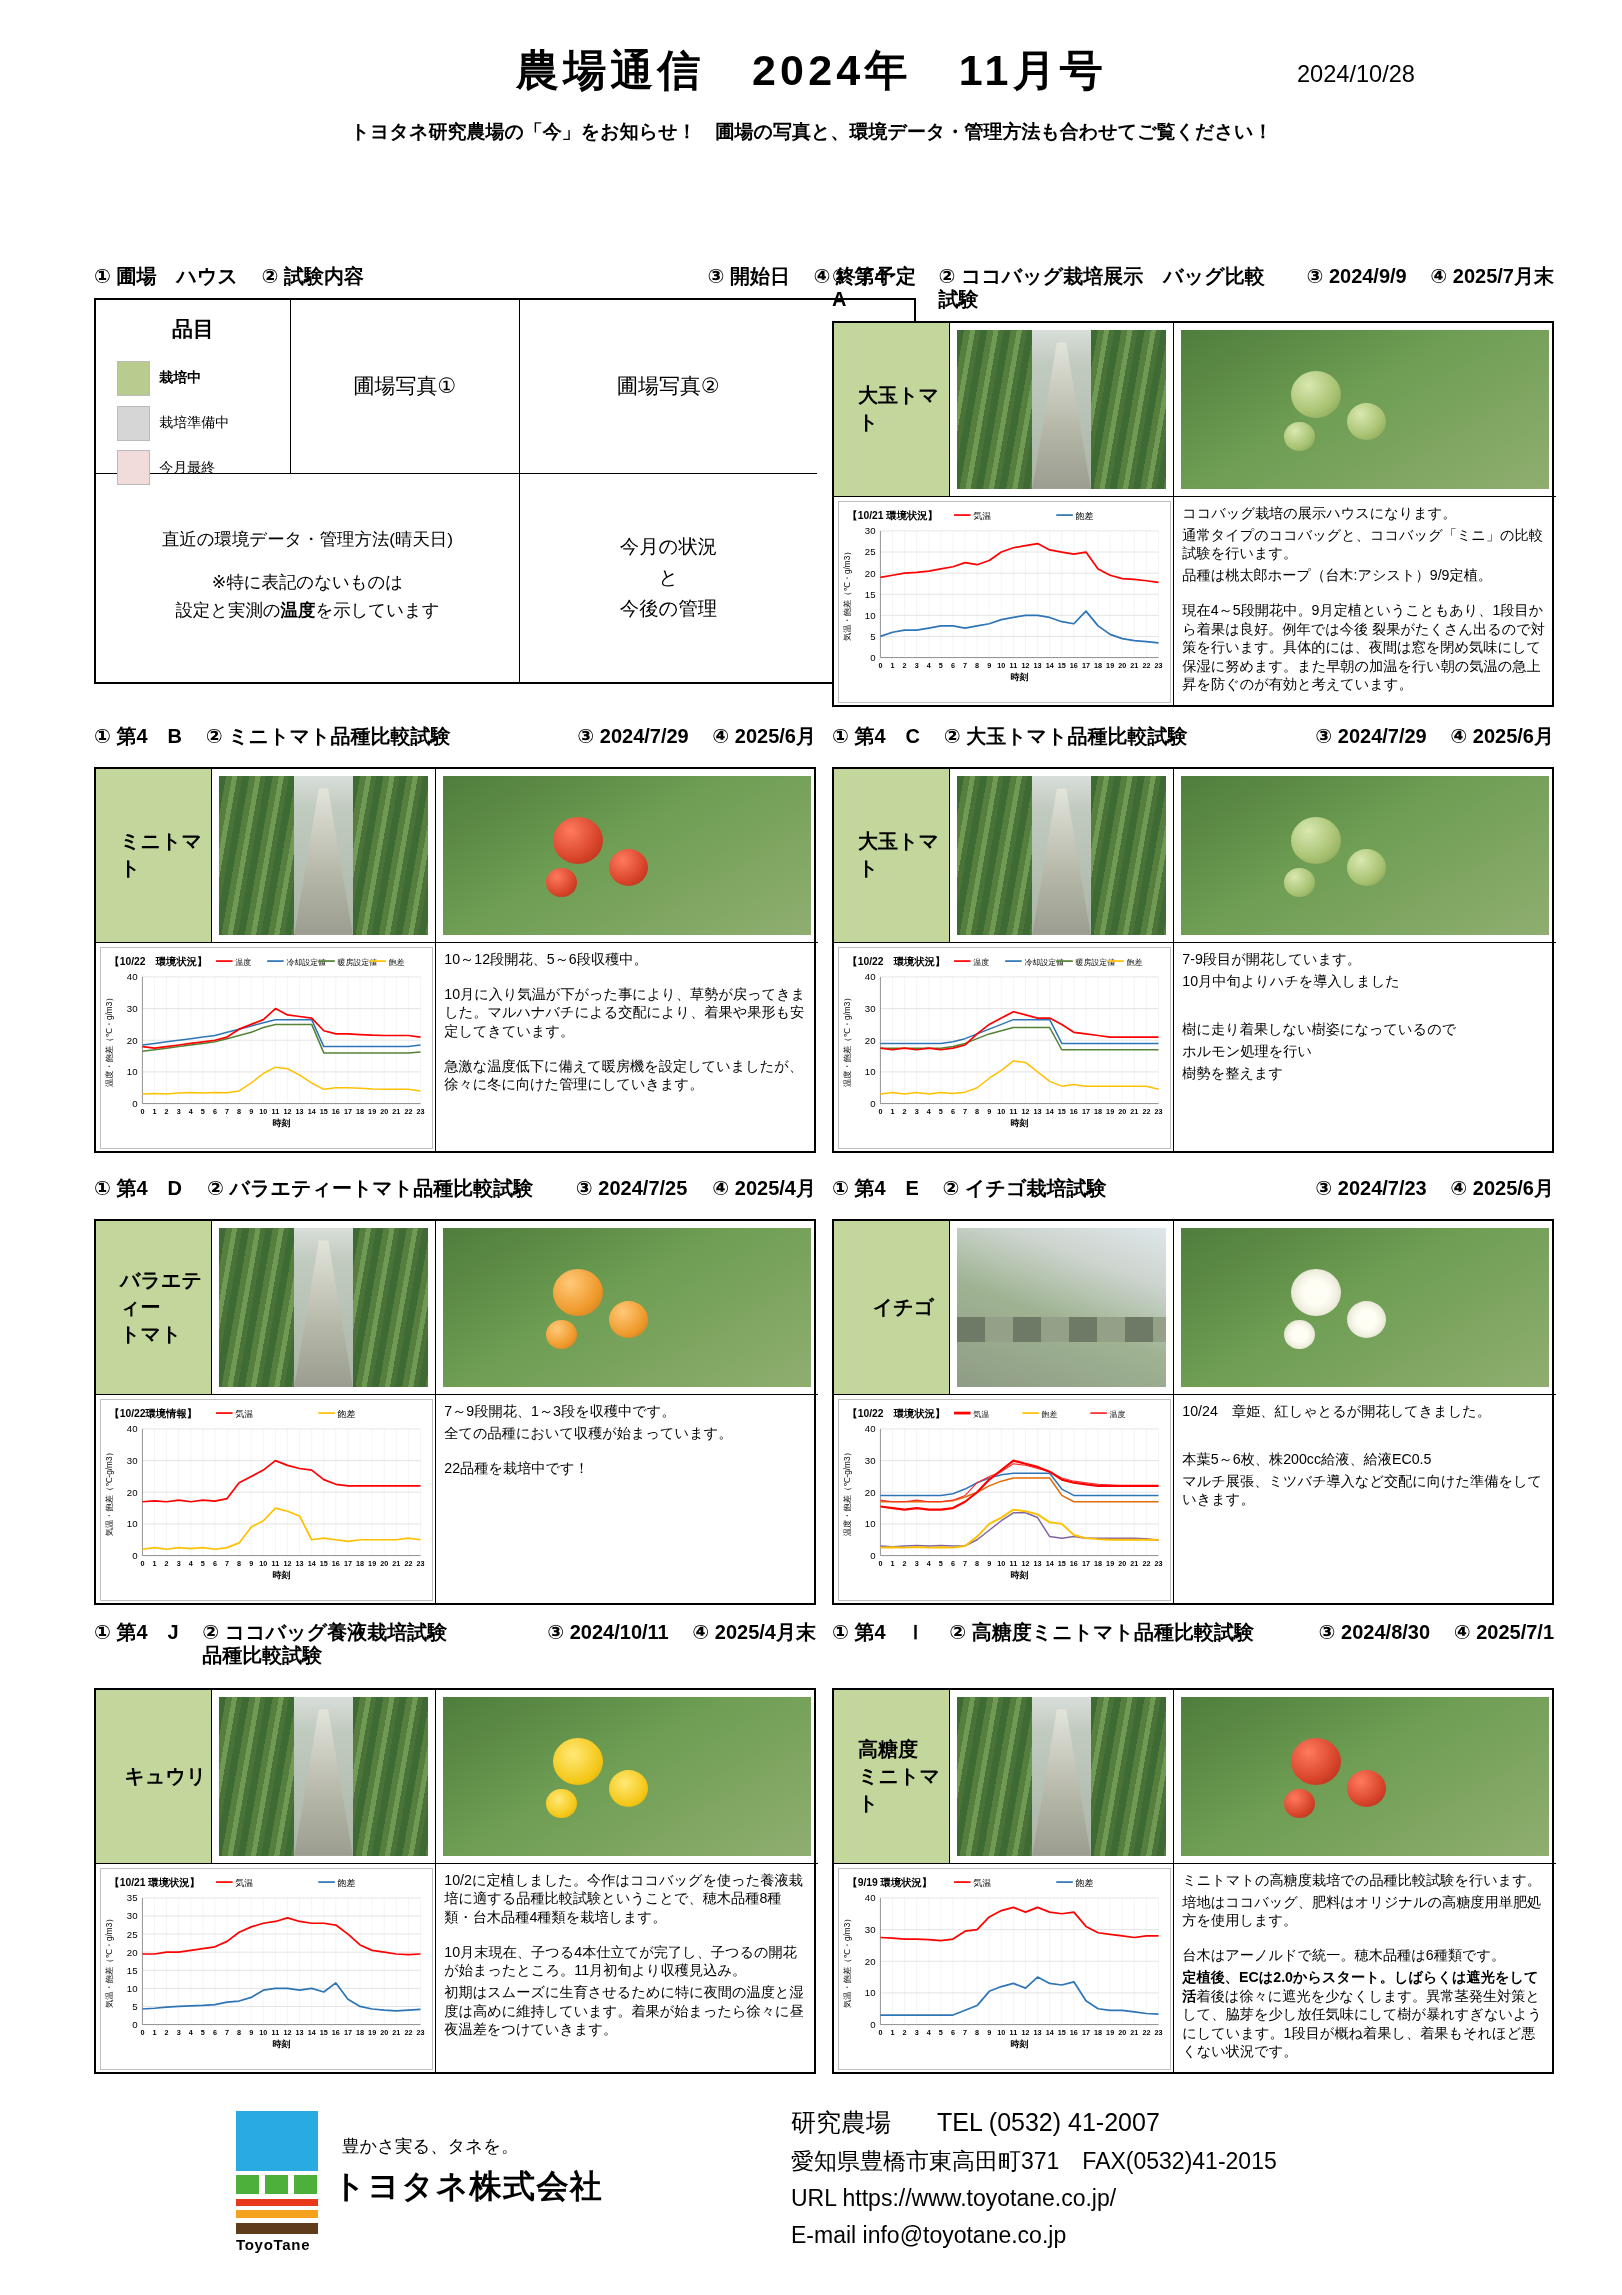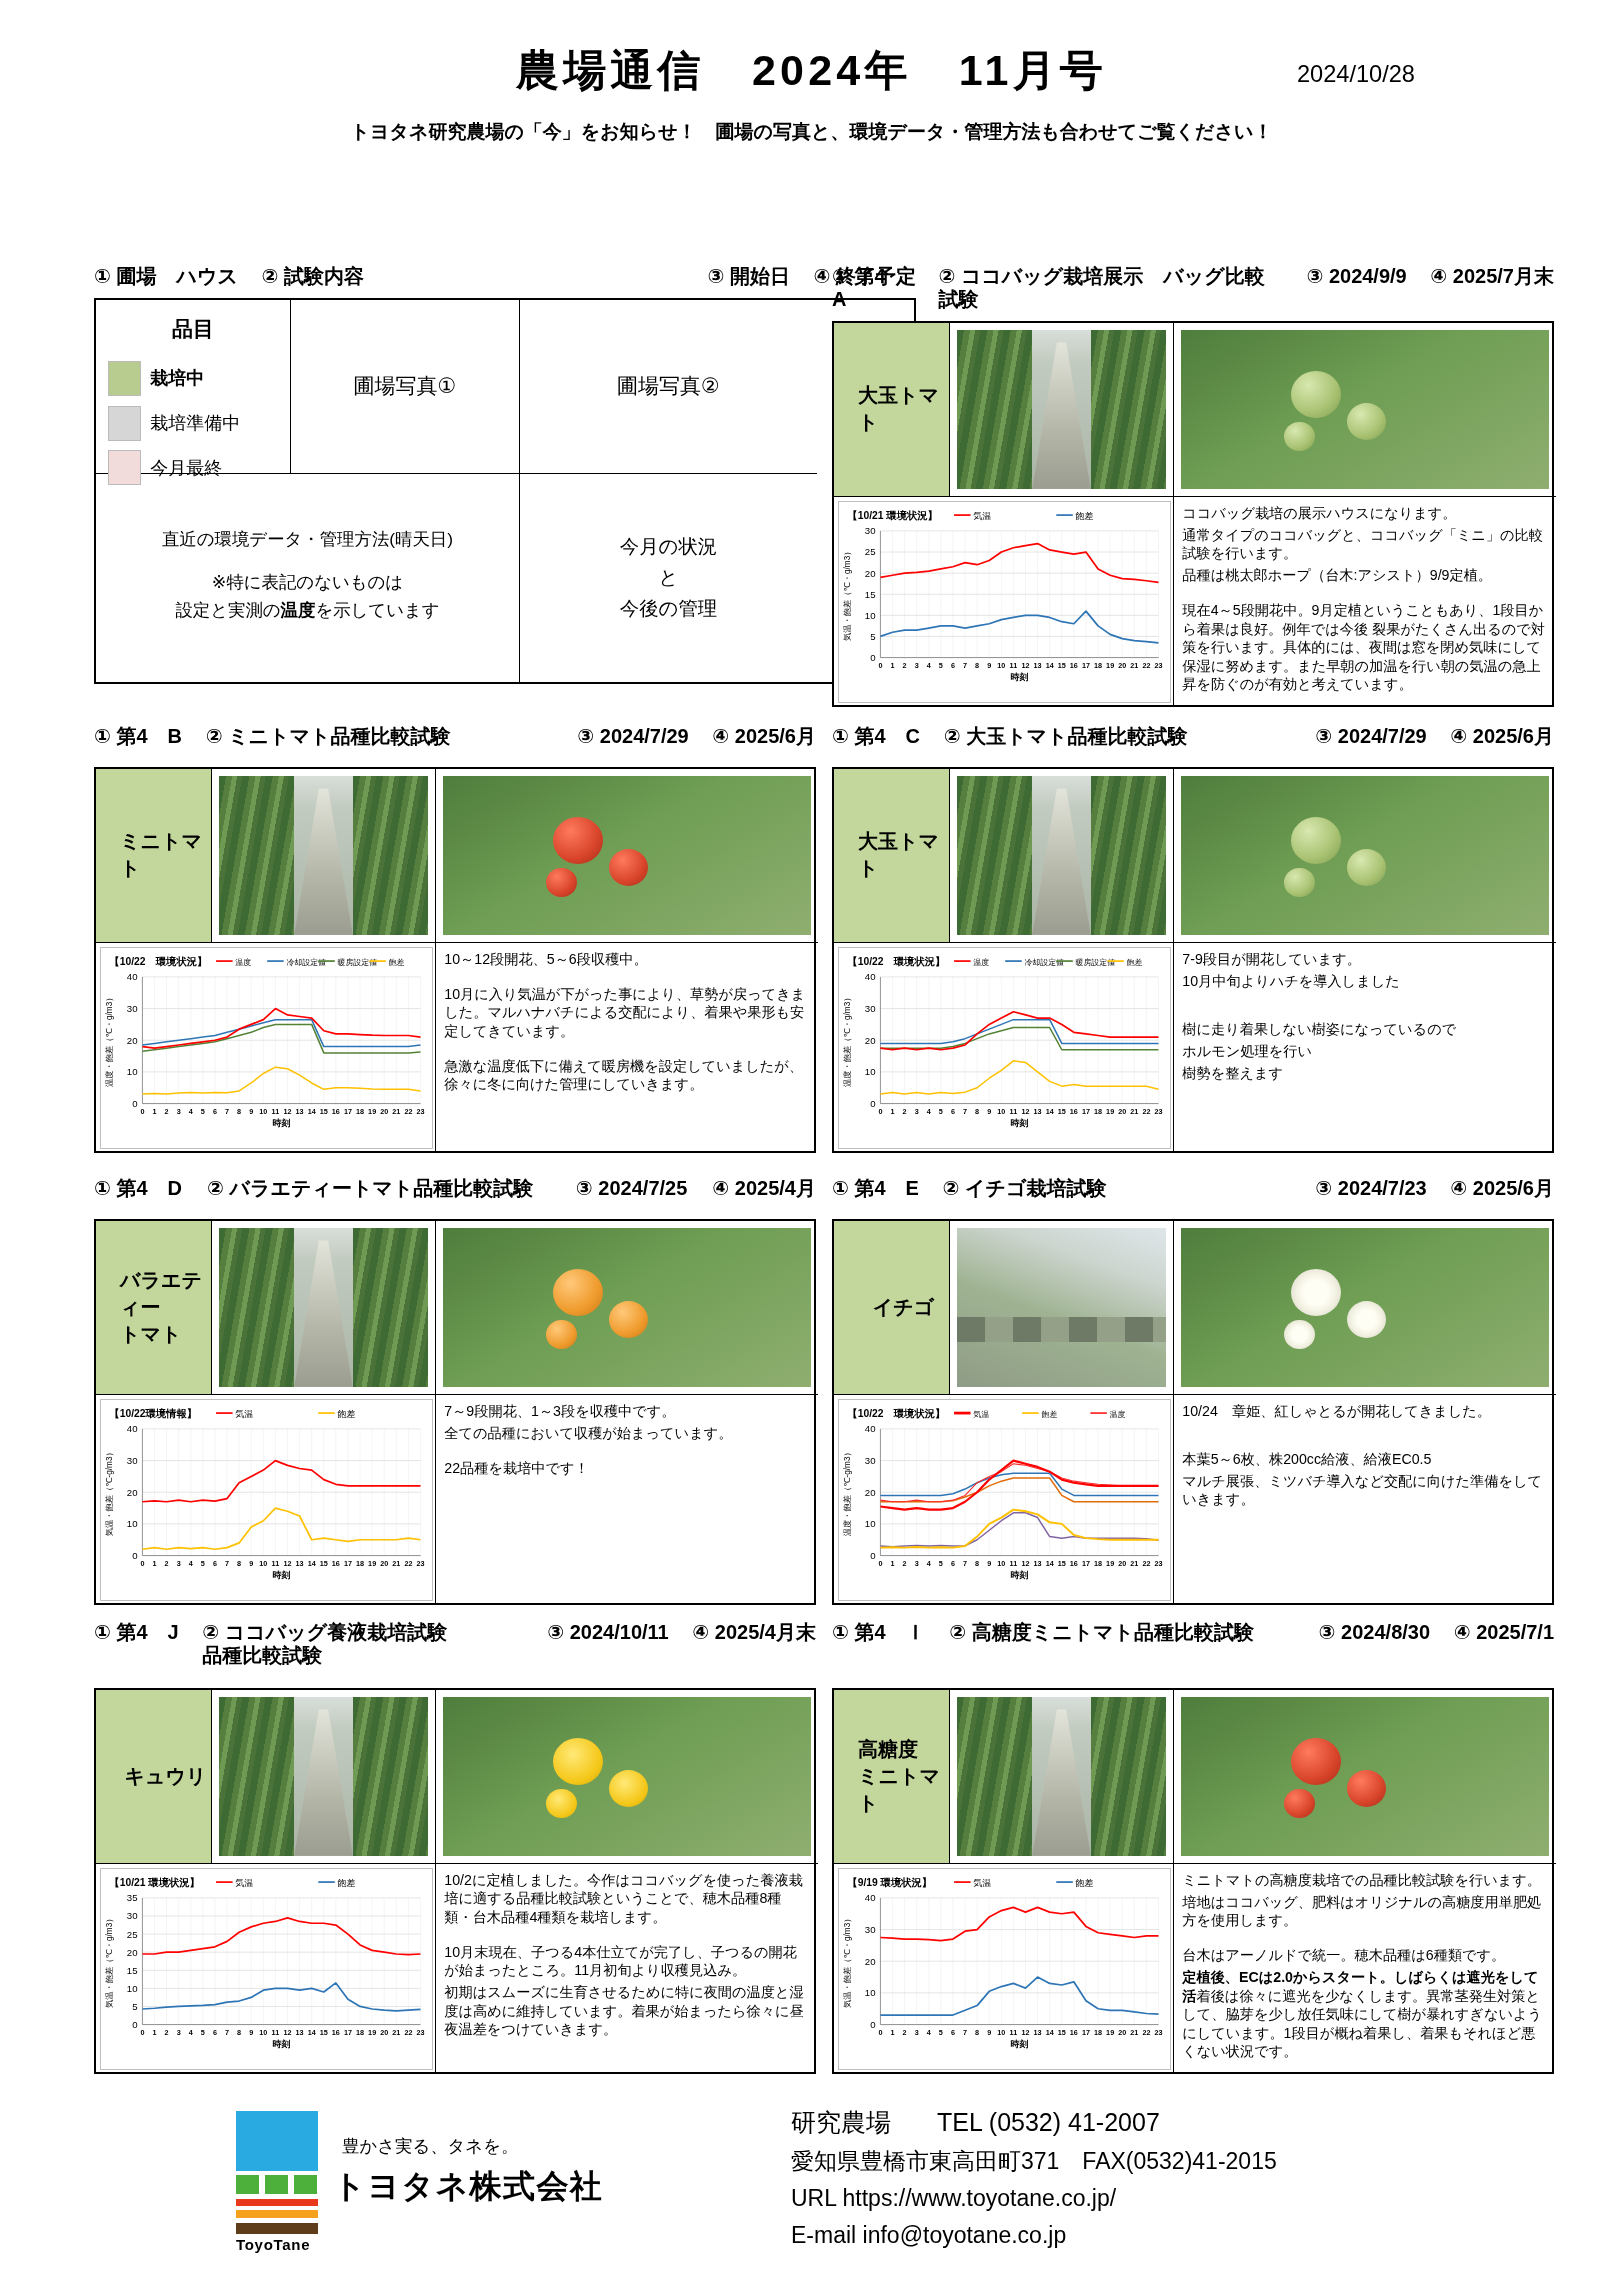--- a/index.html
+++ b/index.html
@@ -48,28 +48,28 @@
   .t-fruit-red .fruit{background:radial-gradient(circle at 35% 30%,#ff7a5e,#d8442a 60%,#a52d18);}
   .t-fruit-green .fruit{background:radial-gradient(circle at 35% 30%,#d9e8b0,#a8c272 60%,#7f9b4e);}
   .t-fruit-orange .fruit{background:radial-gradient(circle at 35% 30%,#ffc97a,#ef9b2d 60%,#c97716);}
   .t-flower-white .fruit{background:radial-gradient(circle,#fffef4 35%,#f0efe0 60%,#cfcfba);}
   .t-flower-yellow .fruit{background:radial-gradient(circle at 40% 35%,#ffe977,#f4c616 65%,#caa50d);}
   .chartbox{width:100%;height:100%;background:#fff;border:0.7px solid #bfbfbf;}
   .chartbox svg{width:100%;height:100%;display:block;}
   
   .intro{position:absolute;left:94px;top:265px;width:822px;}
   .intro .sec-table{grid-template-columns:194px 229px 298px;}
-  .legend-cell{border-bottom:1.4px solid #000;padding:11px 12px;}
+  .legend-cell{border-bottom:1.4px solid #000;padding:11px 21px;}
   .legend-title{font-size:21px;font-weight:700;text-align:center;margin:4.2px 0 18px;}
   .legend-row{display:flex;align-items:center;gap:9.7px;margin-bottom:9.7px;}
   .sw{width:30.5px;height:33px;border:0.7px solid #bbb;flex:0 0 auto;}
   .sw-green{background:#b9cc90;}
   .sw-gray{background:#d6d6d6;}
   .sw-pink{background:#f2dcdb;}
-  .legend-row .lg-label{font-size:18px;}
+  .legend-row .lg-label{font-size:14px;}
   .legend-row.first .lg-label{font-weight:700;}
   .intro .photo-cell{font-size:21px;}
   .intro-bottom-left{grid-column:1/3;padding:9.7px;display:flex;flex-direction:column;justify-content:center;}
   .intro-bottom-left .para{font-size:17.4px;text-align:center;margin-bottom:5.6px;}
   .intro-bottom-right{grid-column:3;border-left:1.4px solid #000;display:flex;align-items:center;
       justify-content:center;font-size:19.4px;text-align:center;white-space:pre-line;line-height:1.6;}
   
   .footer{position:absolute;left:0;top:2098px;width:100%;height:187px;}
   .logo{position:absolute;left:236px;top:12.5px;width:85px;}
   .logo .lg-blue{width:82px;height:60px;background:#29abe2;}

